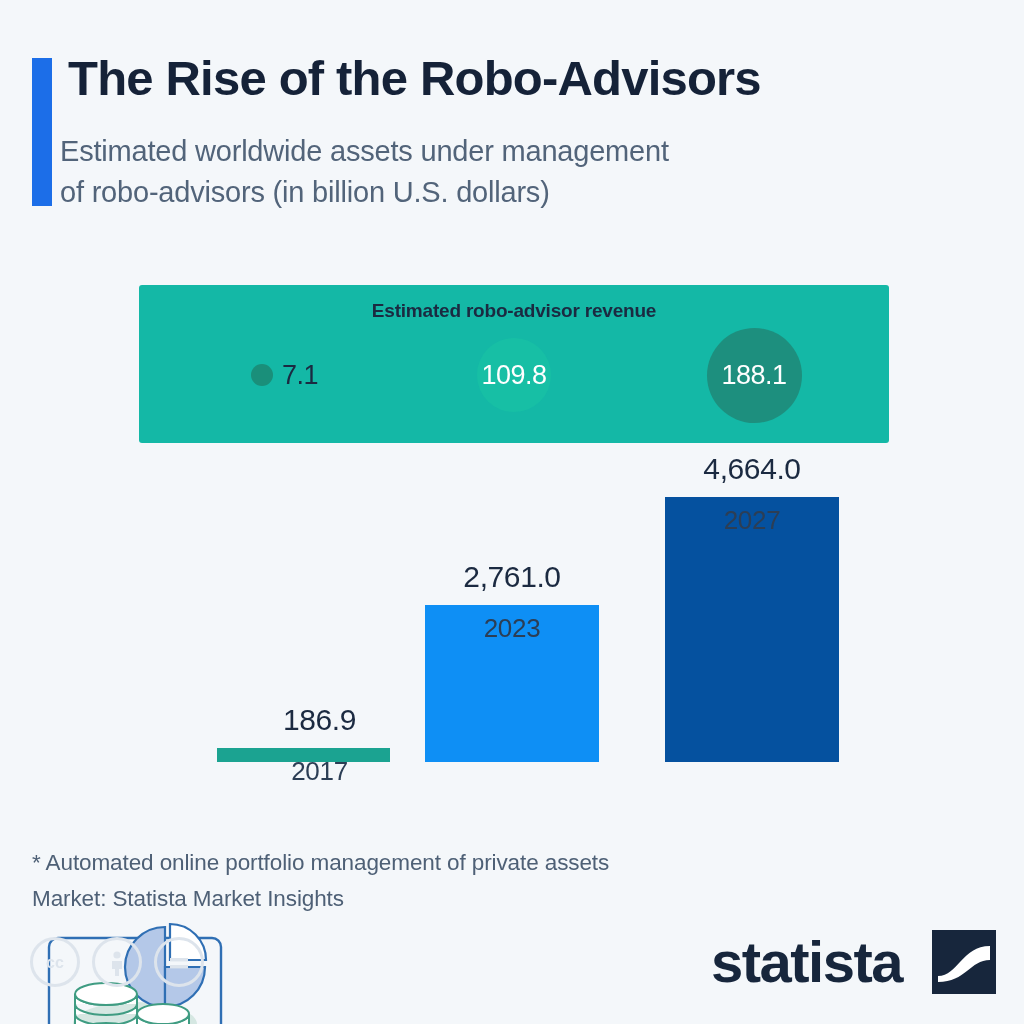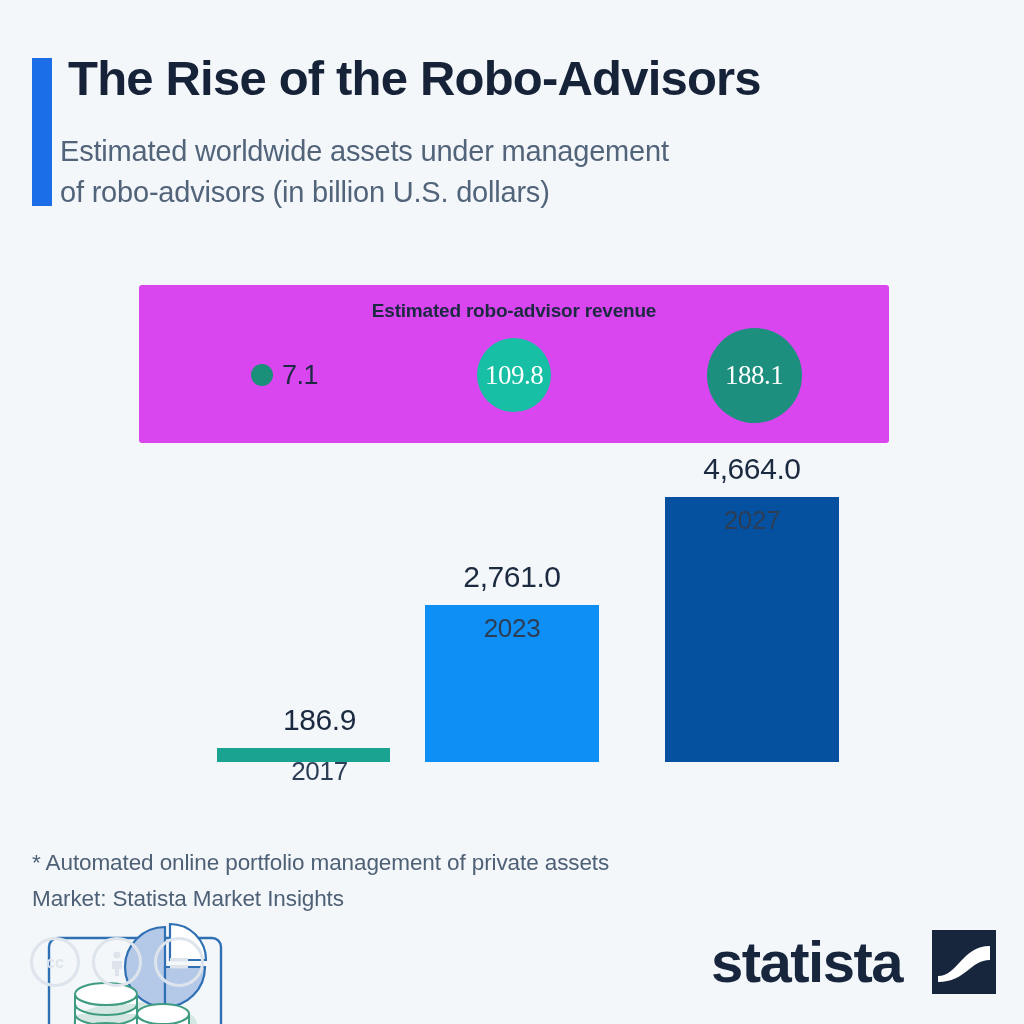--- a/index.html
+++ b/index.html
@@ -46,21 +46,21 @@
     color: #52647a;
     letter-spacing: -0.2px;
   }
   #subtitle .line { display: block; white-space: nowrap; }
 
   
   #revenue-panel {
     position: absolute;
     left: 139px; top: 285px;
     width: 750px; height: 158px;
-    background: #d946ef;
+    background: #14b8a6;
     border-radius: 3px;
   }
   #revenue-panel-title {
     position: absolute;
     left: 0; top: 15px;
     width: 750px;
     text-align: center;
     font-size: 19px;
     font-weight: bold;
     color: #1b2a41;
@@ -73,21 +73,20 @@
     justify-content: center;
   }
   .bubble {
     border-radius: 50%;
     display: flex;
     align-items: center;
     justify-content: center;
     color: #ffffff;
     font-size: 27px;
     letter-spacing: -0.5px;
-    font-family: Liberation Serif, serif;
   }
   
   #bubble-group-1 {
     left: 112px; top: 60px;
     width: 160px; height: 60px;
     justify-content: flex-start;
   }
   #bubble-1 {
     width: 22px; height: 22px;
     background: #1a8f7a;

